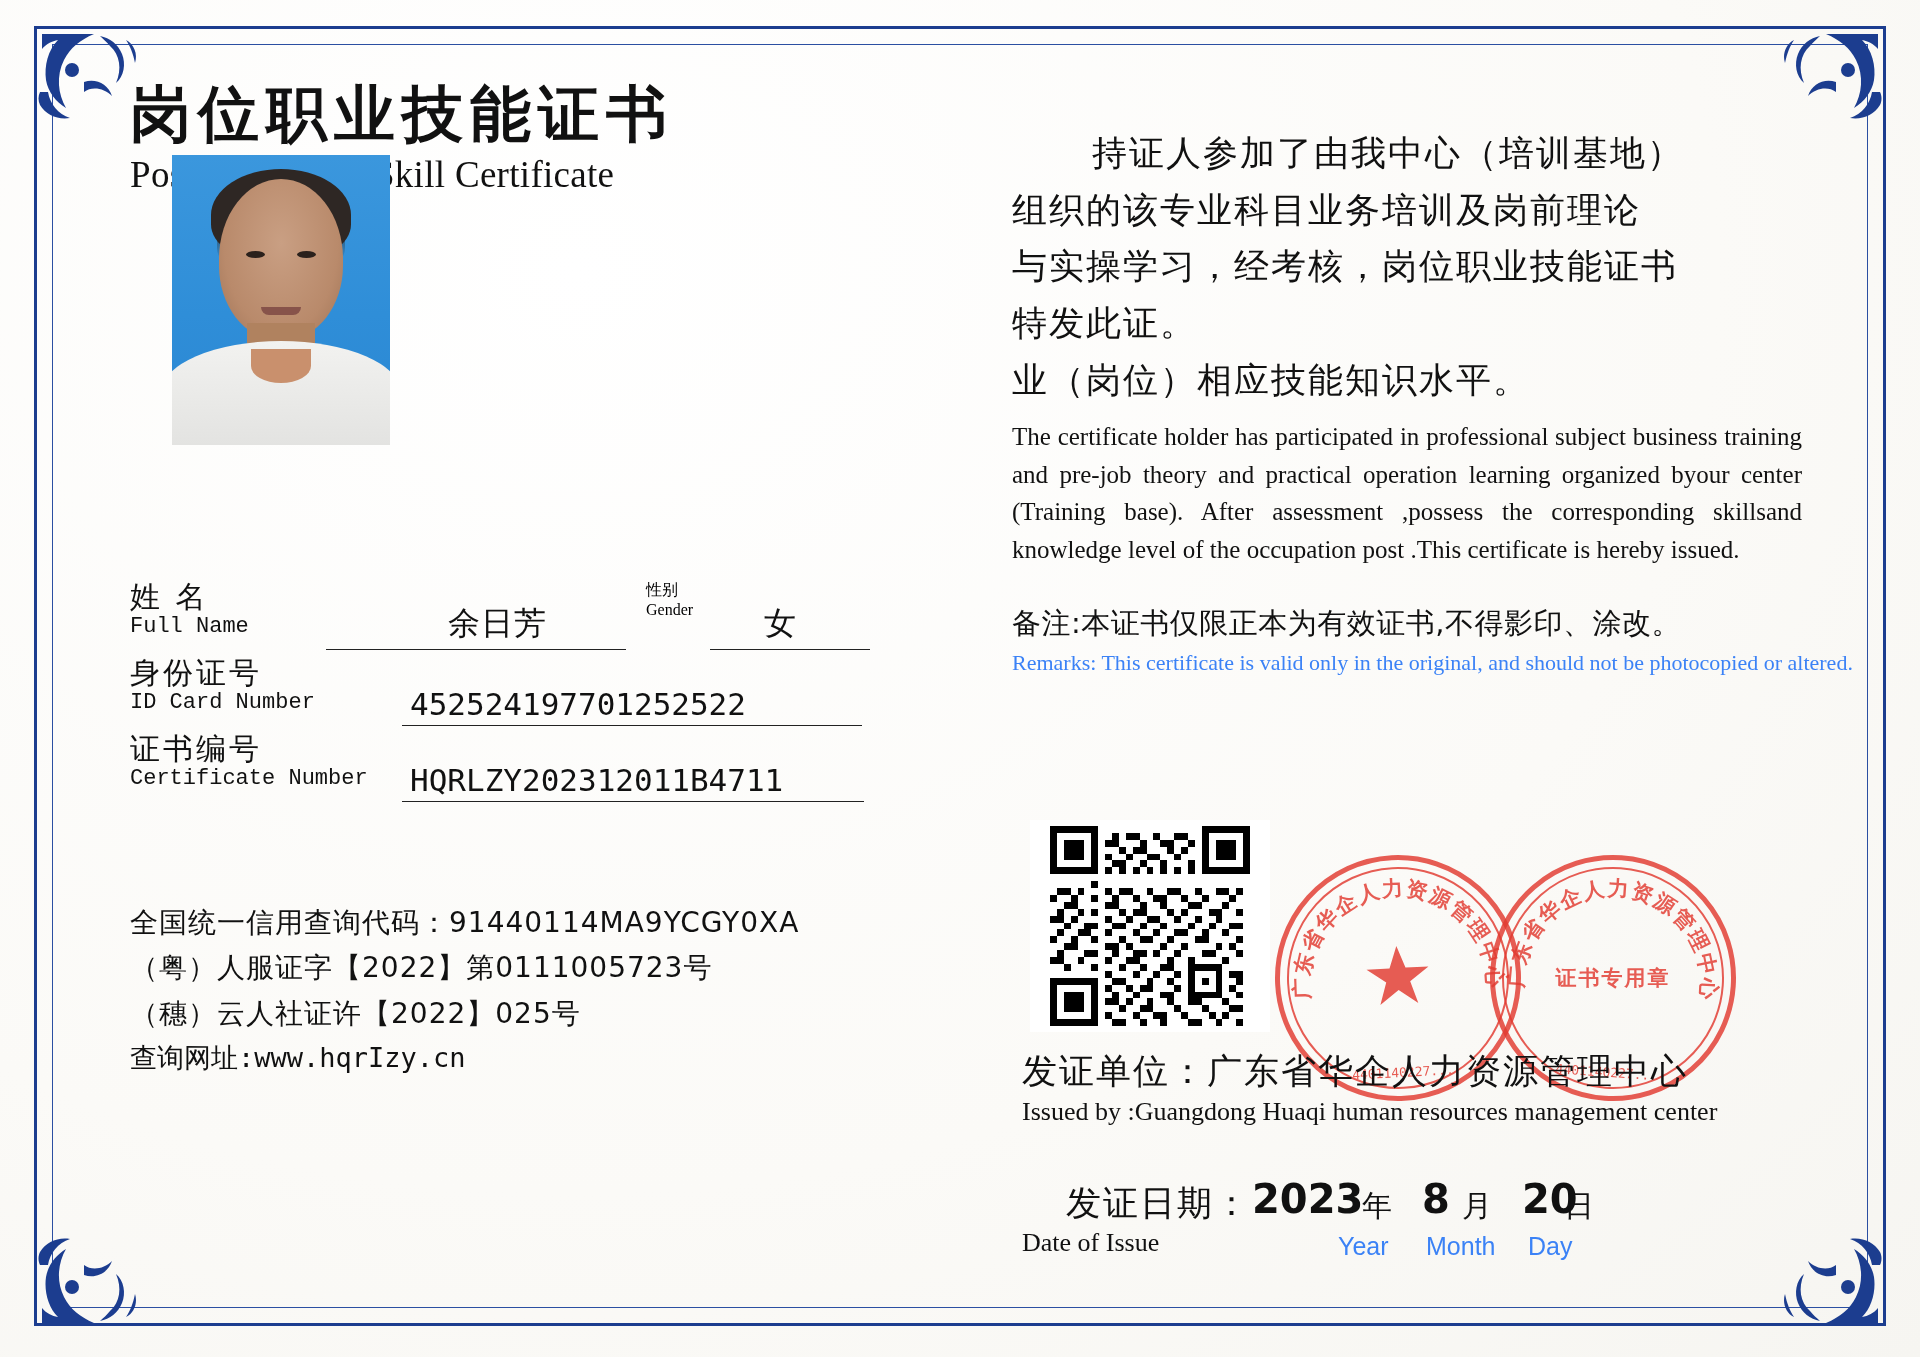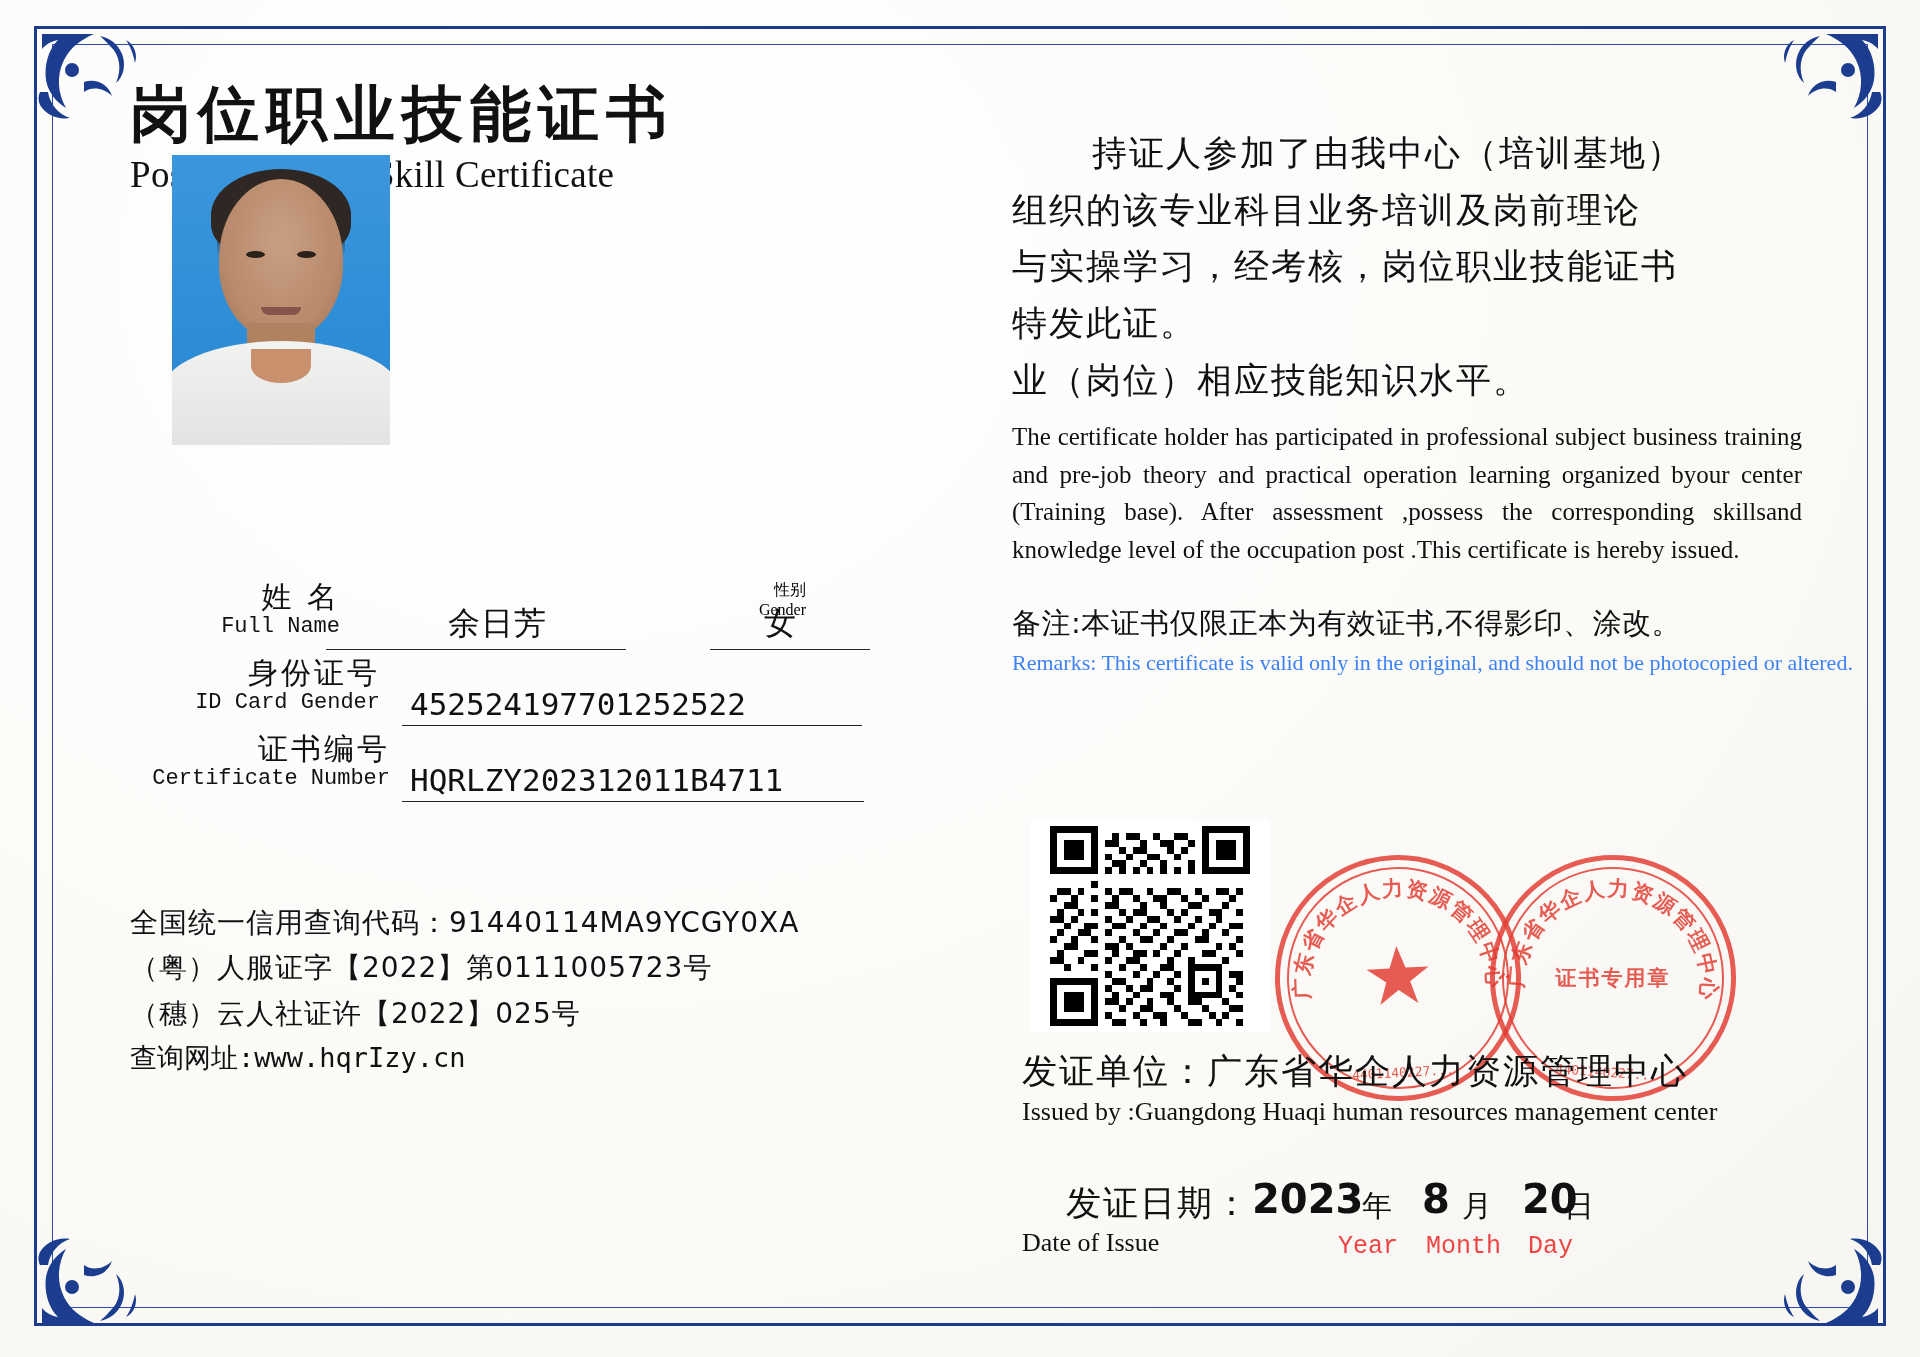--- a/index.html
+++ b/index.html
@@ -149,21 +149,20 @@
 
   
   .fields {
     position: absolute;
     left: 0; top: 500px;
     width: 840px;
   }
   .row {
     position: relative;
     height: 76px;
-    text-align: right;
   }
   .lbl {
     position: absolute;
     left: 0; top: 0;
     width: 230px;
   }
   .lbl .cn {
     font-family: "DejaVu Sans", sans-serif;
     font-size: 30px;
     color: #111;
@@ -410,23 +409,23 @@
   .issue-date .dunit-cn {
     position: absolute;
     top: 6px;
     font-family: "DejaVu Sans", sans-serif;
     font-size: 30px;
     color: #111;
   }
   .issue-date .dunit-en {
     position: absolute;
     top: 52px;
-    font-family: Liberation Mono, monospace;
+    font-family: Liberation Sans, sans-serif;
     font-size: 25px;
-    color: #ef4444;
+    color: #3b82f6;
   }
   #d-year  { left: 230px; }
   #u-year-cn { left: 340px; }
   #u-year-en { left: 316px; }
   #d-month { left: 400px; }
   #u-month-cn { left: 440px; }
   #u-month-en { left: 404px; }
   #d-day   { left: 500px; }
   #u-day-cn { left: 542px; }
   #u-day-en { left: 506px; }
@@ -507,21 +506,21 @@
           <div class="en">Gender</div>
         </div>
         <div class="uline b"></div>
         <div class="val gender">女</div>
       </div>
 
 
       <div class="row" id="row-id">
         <div class="lbl">
           <div class="cn">身份证号</div>
-          <div class="en">ID Card Gender</div>
+          <div class="en">ID Card Number</div>
         </div>
         <div class="uline"></div>
         <div class="val mono">452524197701252522</div>
       </div>
 
       <div class="row" id="row-cert">
         <div class="lbl">
           <div class="cn">证书编号</div>
           <div class="en">Certificate Number</div>
         </div>

